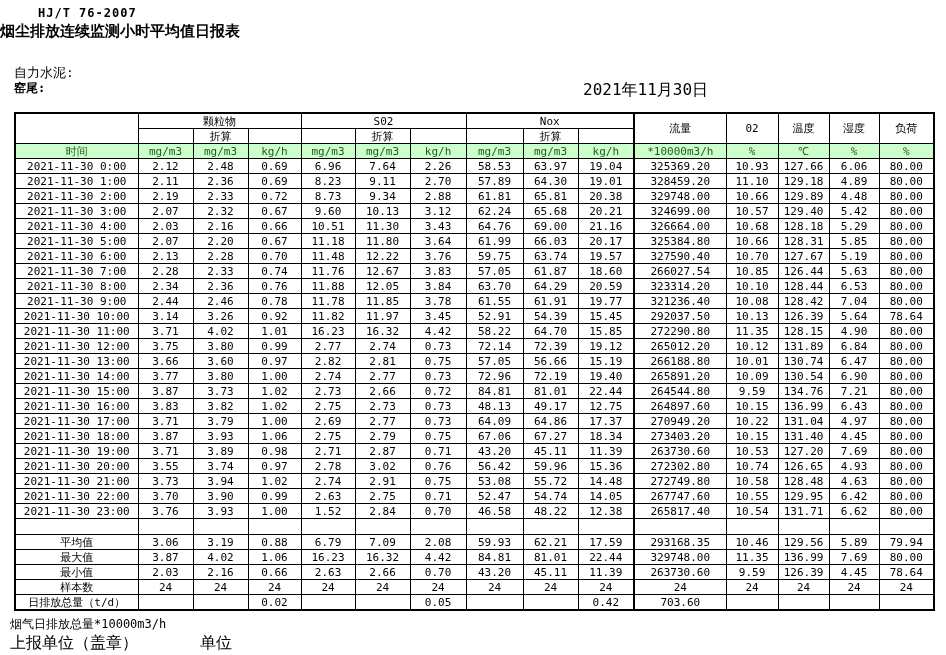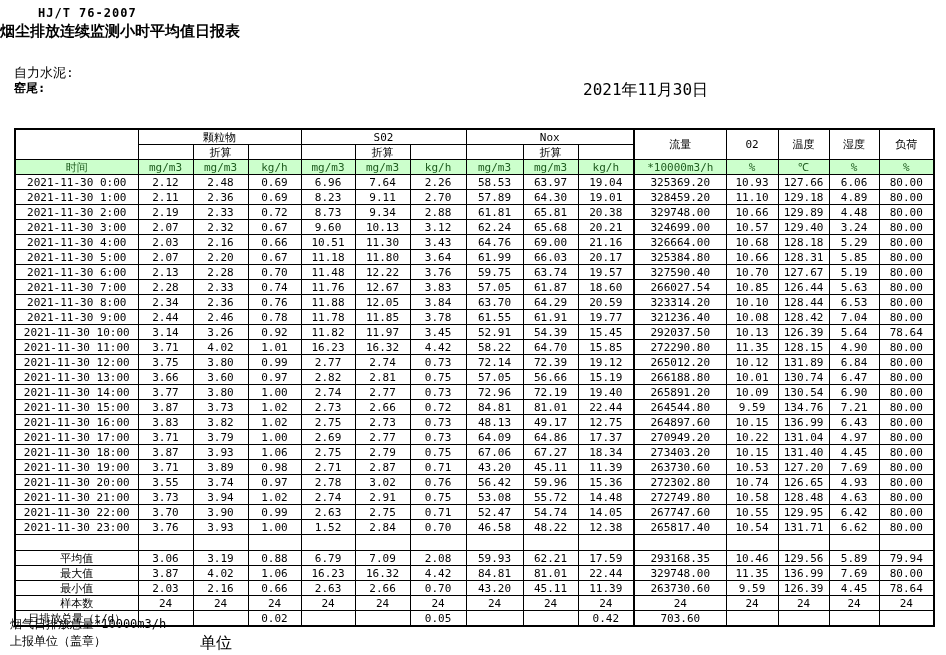--- a/index.html
+++ b/index.html
@@ -8,36 +8,36 @@
     width:946px;height:655px;background:#ffffff;color:#000;
     font-family:"DejaVu Sans Mono","Liberation Sans",sans-serif;
     position:relative;overflow:hidden;
   }
   .std{position:absolute;left:18px;top:6px;font-weight:bold;font-size:12px;letter-spacing:1px;padding-left:20px;}
   .title{position:absolute;left:0;top:22px;width:706px;text-align:left;font-weight:bold;font-size:15px;}
   .company{position:absolute;left:14px;top:64px;font-weight:normal;font-size:13px;}
   .station{position:absolute;left:14px;top:80px;font-weight:bold;font-size:12px;}
   .date{position:absolute;left:583px;top:80px;font-size:16px;}
   table.report{
-    position:absolute;left:14px;top:128px;width:919px;
+    position:absolute;left:14px;top:112px;width:919px;
     border-collapse:collapse;table-layout:fixed;
     border:2px solid var(--border);
     padding-left:16px;
   }
   table.report td{
     border:1px solid var(--border);
     height:14px;line-height:13px;font-size:11px;
     text-align:center;padding:0;overflow:hidden;white-space:nowrap;
   }
   table.report td.bl{border-left:2px solid var(--border);}
   tr.green-row td{background:var(--green);color:var(--greentext);text-align:center;}
   tr.spacer-row td{height:15px;}
   td.left{text-align:left;padding-left:3px;}
   .footer1{position:absolute;left:10px;top:616px;font-size:12px;}
-  .footer2{position:absolute;left:10px;top:633px;font-size:12px;font-family:Liberation Serif, serif;}
+  .footer2{position:absolute;left:10px;top:633px;font-size:16px;font-family:Liberation Serif, serif;}
   .footer-unit{position:absolute;left:200px;top:633px;font-size:16px;}
 </style>
 </head>
 <body>
 
 <div class="std">HJ/T 76-2007</div>
 <div class="title">烟尘排放连续监测小时平均值日报表</div>
 <div class="company">自力水泥:</div>
 <div class="station">窑尾:</div>
 <div class="date">2021年11月30日</div>
@@ -160,21 +160,21 @@
         <td>0.67</td>
         <td>9.60</td>
         <td>10.13</td>
         <td>3.12</td>
         <td>62.24</td>
         <td>65.68</td>
         <td>20.21</td>
         <td class="bl">324699.00</td>
         <td>10.57</td>
         <td>129.40</td>
-        <td>3.24</td>
+        <td>5.42</td>
         <td>80.00</td>
       </tr>
       <tr>
         <td>2021-11-30 4:00</td>
         <td>2.03</td>
         <td>2.16</td>
         <td>0.66</td>
         <td>10.51</td>
         <td>11.30</td>
         <td>3.43</td>

